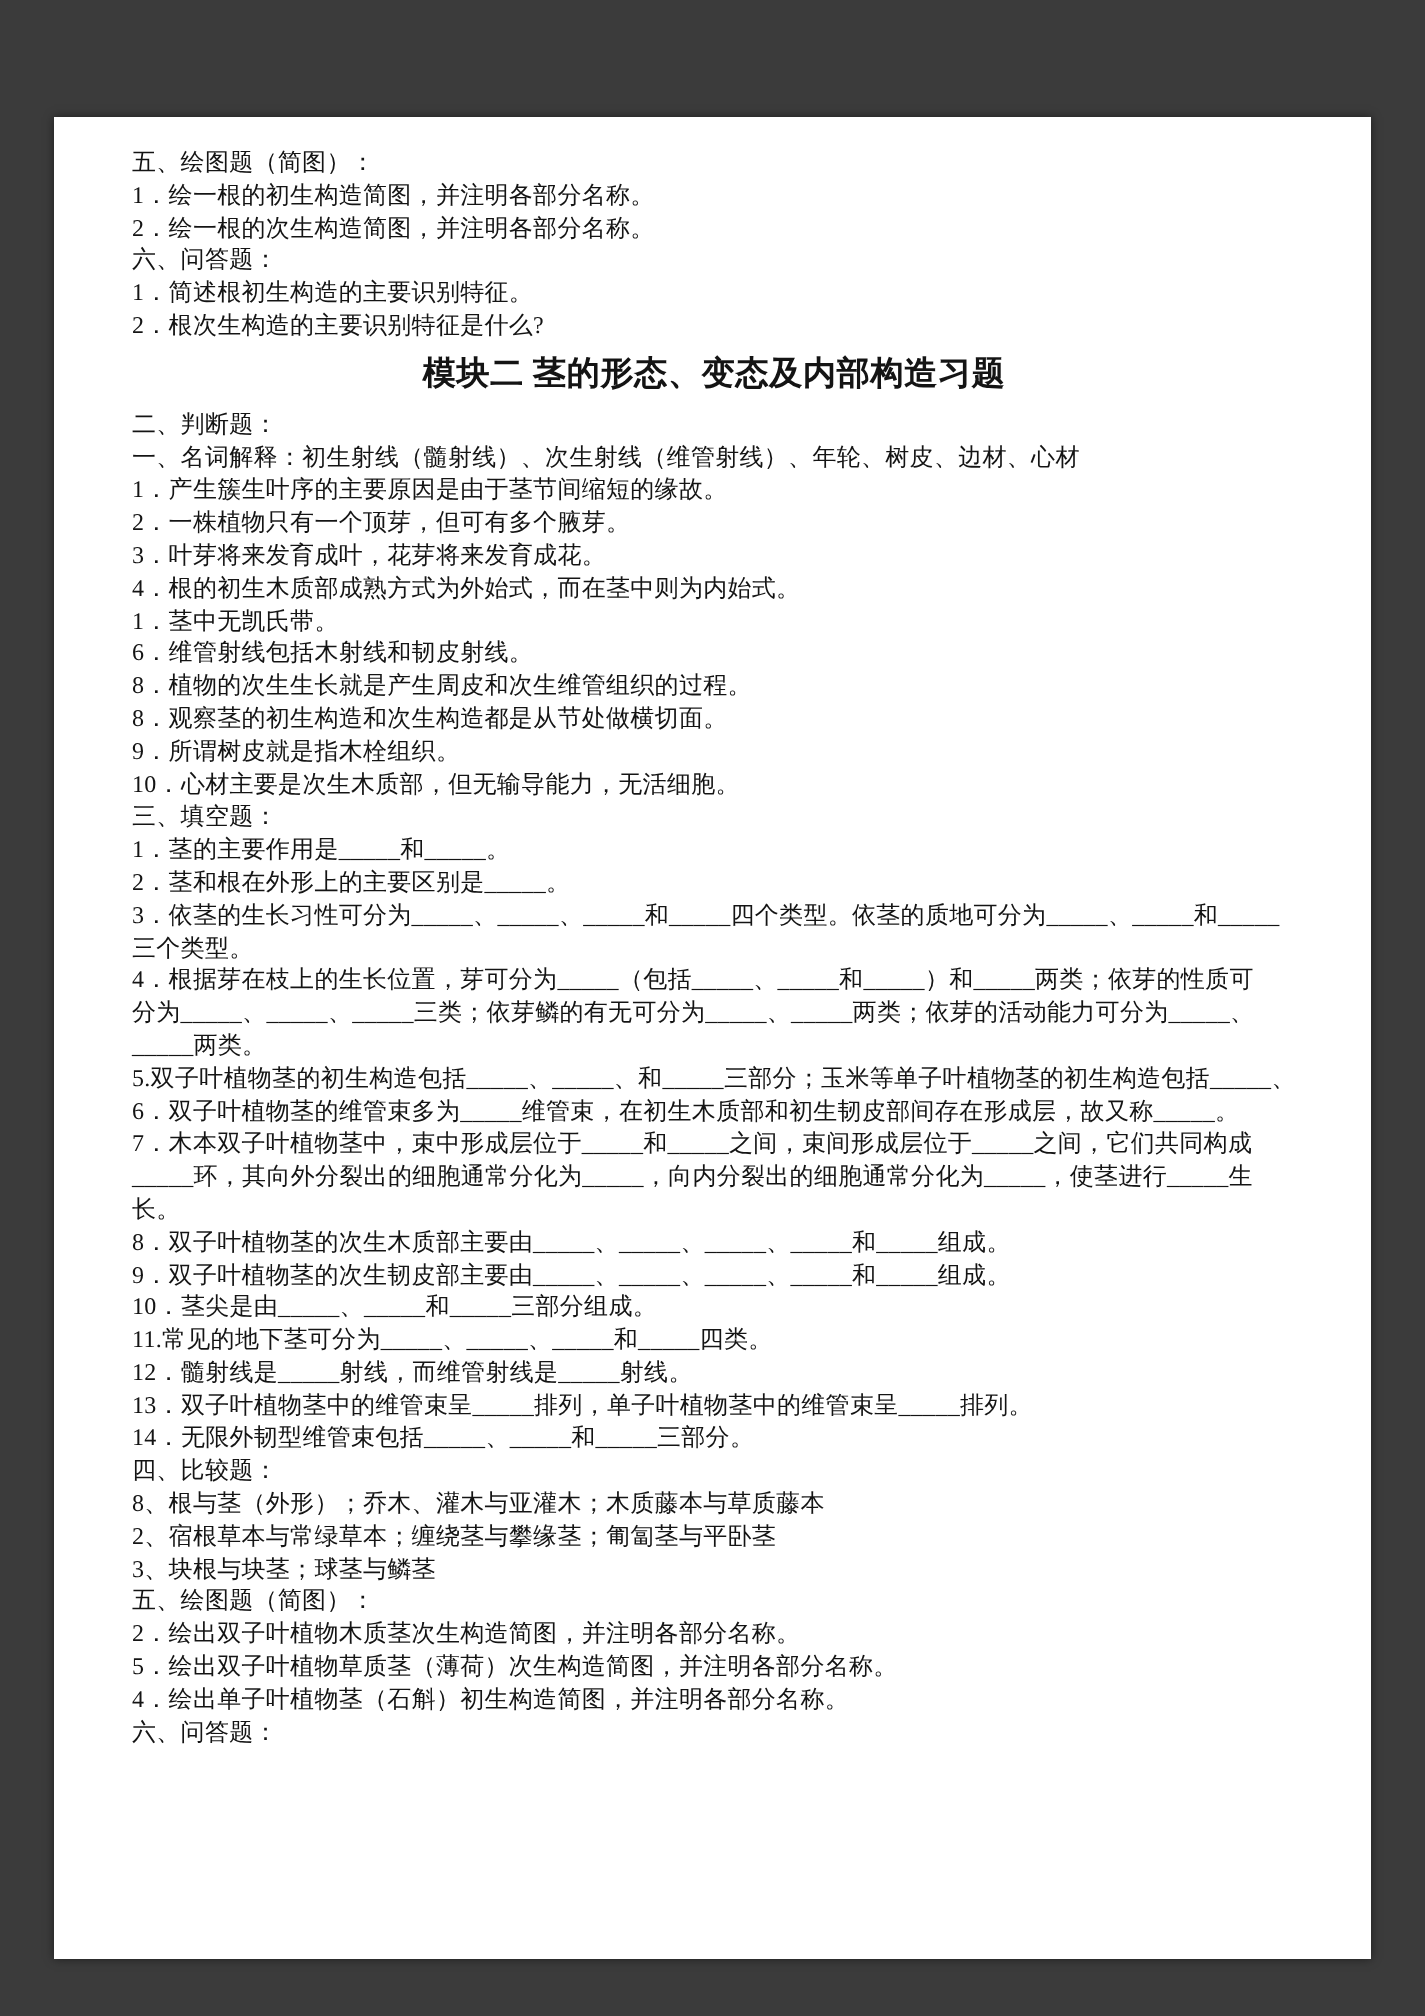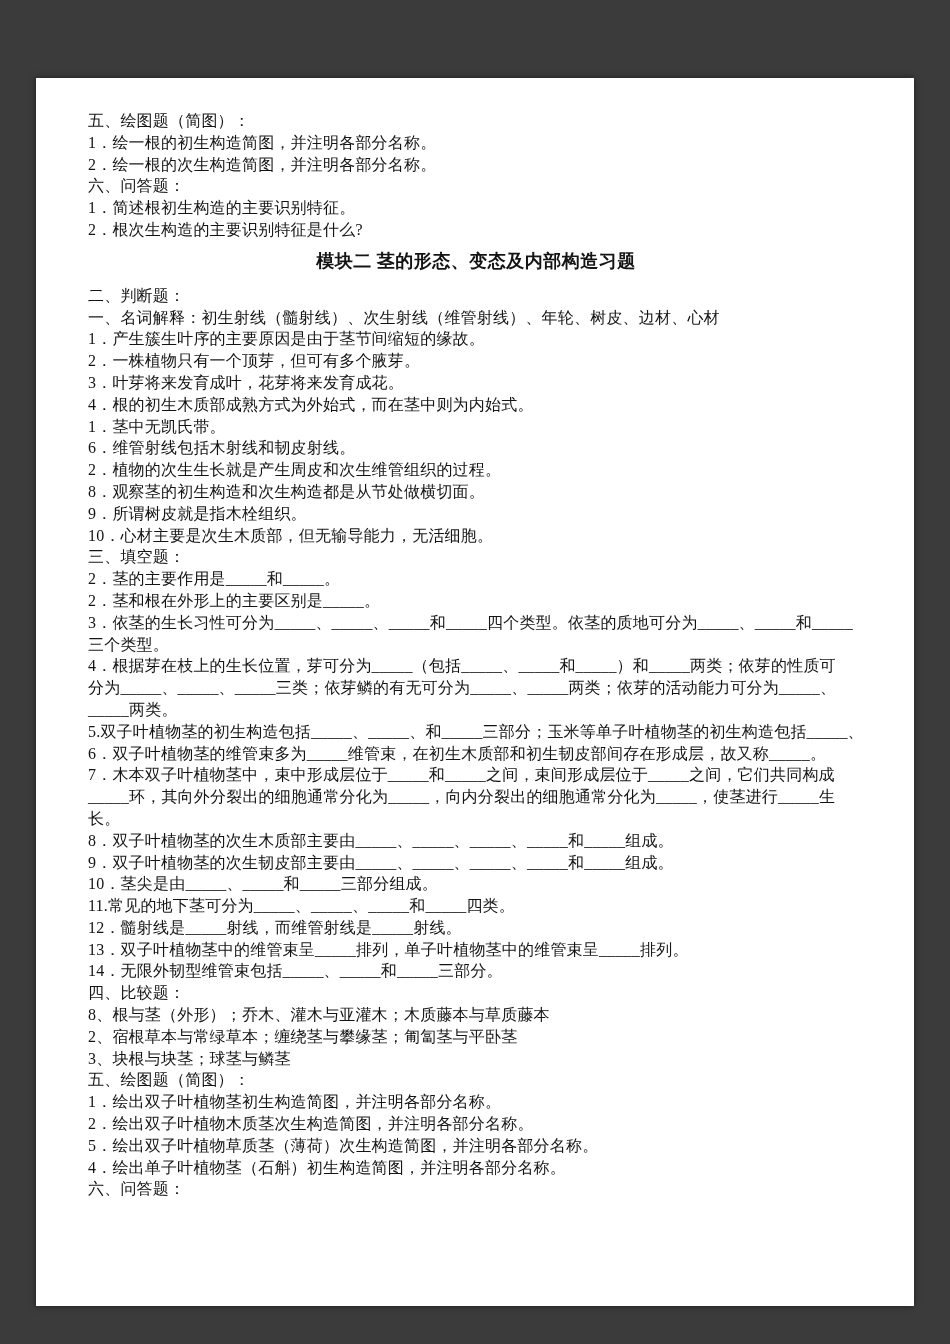--- a/index.html
+++ b/index.html
@@ -16,35 +16,35 @@
     font-family: "Liberation Serif", "DejaVu Serif", serif;
   }
   .page {
     position: absolute;
     left: 36px;
     top: 78px;
     width: 878px;
     height: 1228px;
     background: #ffffff;
     box-sizing: border-box;
-    padding: 32px 50px 40px 52px;
+    padding: 20px 50px 40px 52px;
     box-shadow: 0 0 6px rgba(0,0,0,0.5);
   }
   .doc-body {
     color: #111111;
   }
   .line {
     font-size: 16px;
     line-height: 21.8px;
     color: #141414;
     white-space: pre-wrap;
     letter-spacing: 0.2px;
   }
   .line.title {
-    font-size: 18px;
+    font-size: 22px;
     line-height: 30px;
     font-weight: bold;
     text-align: center;
     margin: 5px 0 9px 0;
     letter-spacing: 0.5px;
   }
 </style>
 </head>
 <body>
 
@@ -59,26 +59,26 @@
         <div class="line body">2．根次生构造的主要识别特征是什么?</div>
         <div class="line title">模块二 茎的形态、变态及内部构造习题</div>
         <div class="line body">二、判断题：</div>
         <div class="line body">一、名词解释：初生射线（髓射线）、次生射线（维管射线）、年轮、树皮、边材、心材</div>
         <div class="line body">1．产生簇生叶序的主要原因是由于茎节间缩短的缘故。</div>
         <div class="line body">2．一株植物只有一个顶芽，但可有多个腋芽。</div>
         <div class="line body">3．叶芽将来发育成叶，花芽将来发育成花。</div>
         <div class="line body">4．根的初生木质部成熟方式为外始式，而在茎中则为内始式。</div>
         <div class="line body">1．茎中无凯氏带。</div>
         <div class="line body">6．维管射线包括木射线和韧皮射线。</div>
-        <div class="line body">2．植物的次生生长就是产生周皮和次生维管组织的过程。</div>
+        <div class="line body">8．植物的次生生长就是产生周皮和次生维管组织的过程。</div>
         <div class="line body">8．观察茎的初生构造和次生构造都是从节处做横切面。</div>
         <div class="line body">9．所谓树皮就是指木栓组织。</div>
         <div class="line body">10．心材主要是次生木质部，但无输导能力，无活细胞。</div>
         <div class="line body">三、填空题：</div>
-        <div class="line body">2．茎的主要作用是_____和_____。</div>
+        <div class="line body">1．茎的主要作用是_____和_____。</div>
         <div class="line body">2．茎和根在外形上的主要区别是_____。</div>
         <div class="line body">3．依茎的生长习性可分为_____、_____、_____和_____四个类型。依茎的质地可分为_____、_____和_____</div>
         <div class="line body">三个类型。</div>
         <div class="line body">4．根据芽在枝上的生长位置，芽可分为_____（包括_____、_____和_____）和_____两类；依芽的性质可</div>
         <div class="line body">分为_____、_____、_____三类；依芽鳞的有无可分为_____、_____两类；依芽的活动能力可分为_____、</div>
         <div class="line body">_____两类。</div>
         <div class="line body">5.双子叶植物茎的初生构造包括_____、_____、和_____三部分；玉米等单子叶植物茎的初生构造包括_____、</div>
         <div class="line body">6．双子叶植物茎的维管束多为_____维管束，在初生木质部和初生韧皮部间存在形成层，故又称_____。</div>
         <div class="line body">7．木本双子叶植物茎中，束中形成层位于_____和_____之间，束间形成层位于_____之间，它们共同构成</div>
         <div class="line body">_____环，其向外分裂出的细胞通常分化为_____，向内分裂出的细胞通常分化为_____，使茎进行_____生</div>
@@ -88,20 +88,19 @@
         <div class="line body">10．茎尖是由_____、_____和_____三部分组成。</div>
         <div class="line body">11.常见的地下茎可分为_____、_____、_____和_____四类。</div>
         <div class="line body">12．髓射线是_____射线，而维管射线是_____射线。</div>
         <div class="line body">13．双子叶植物茎中的维管束呈_____排列，单子叶植物茎中的维管束呈_____排列。</div>
         <div class="line body">14．无限外韧型维管束包括_____、_____和_____三部分。</div>
         <div class="line body">四、比较题：</div>
         <div class="line body">8、根与茎（外形）；乔木、灌木与亚灌木；木质藤本与草质藤本</div>
         <div class="line body">2、宿根草本与常绿草本；缠绕茎与攀缘茎；匍匐茎与平卧茎</div>
         <div class="line body">3、块根与块茎；球茎与鳞茎</div>
         <div class="line body">五、绘图题（简图）：</div>
-        <div class="line body">1．绘出双子叶植物茎初生构造简图，并注明各部分名称。</div>
         <div class="line body">2．绘出双子叶植物木质茎次生构造简图，并注明各部分名称。</div>
         <div class="line body">5．绘出双子叶植物草质茎（薄荷）次生构造简图，并注明各部分名称。</div>
         <div class="line body">4．绘出单子叶植物茎（石斛）初生构造简图，并注明各部分名称。</div>
         <div class="line body">六、问答题：</div>
       </div>
   </div>
 </div>
 
 </body></html>

